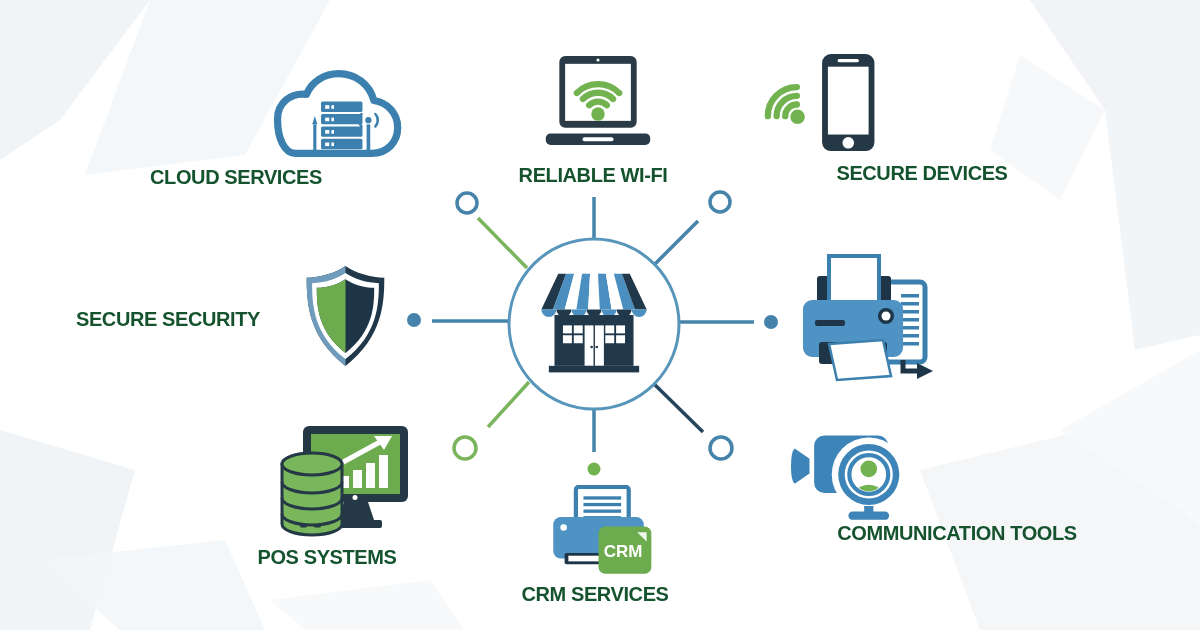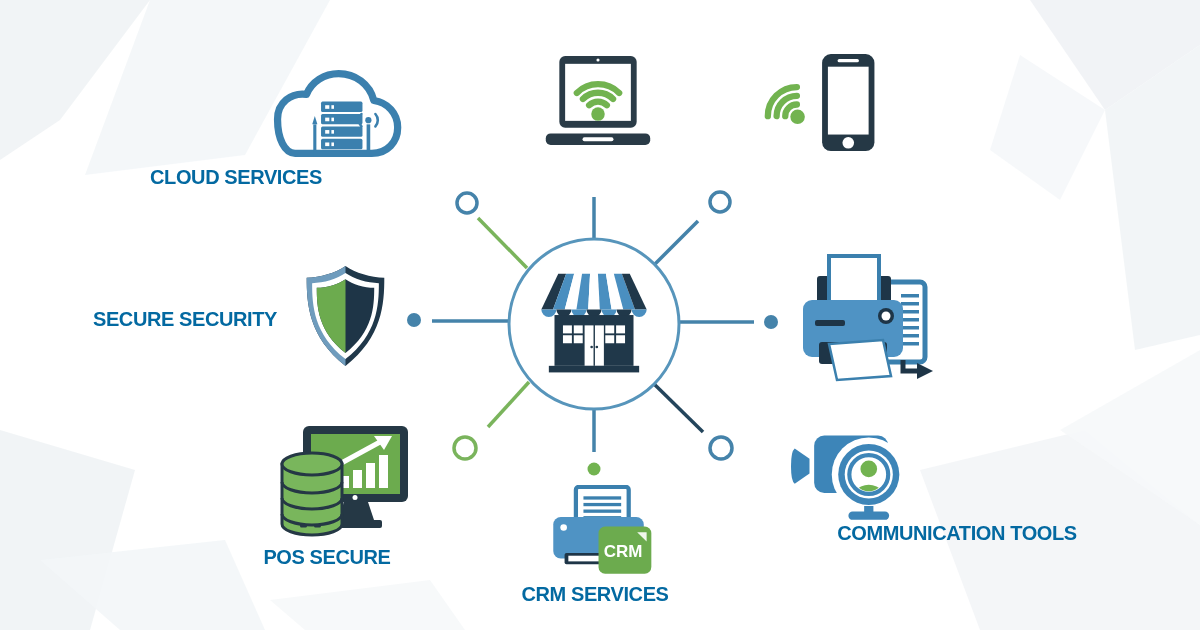--- a/index.html
+++ b/index.html
@@ -5,21 +5,21 @@
   html,body{margin:0;padding:0;background:#ffffff;}
   .canvas{
     position:relative;width:1200px;height:630px;overflow:hidden;
     background:#ffffff;font-family:"Liberation Sans",sans-serif;
   }
   .bg-svg,.wire-svg{position:absolute;left:0;top:0;width:1200px;height:630px;}
   .node-icon{position:absolute;}
   .node-label{
     position:absolute;transform:translateX(-50%);
     font-size:20px;font-weight:bold;letter-spacing:-0.4px;
-    color:#0369a1;white-space:nowrap;text-align:center;
+    color:#14532d;white-space:nowrap;text-align:center;
   }
   .hub-icon{position:absolute;left:528px;top:268px;width:132px;height:111px;}
 </style>
 </head>
 <body>
 
 <div class="canvas">
 
   <svg class="bg-svg" viewBox="0 0 1200 630">
     <polygon points="0,0 150,0 60,120 0,160" fill="#eef1f4" opacity="0.8"></polygon>
@@ -130,35 +130,37 @@
     <circle cx="60" cy="6" r="1.6" fill="#ffffff"></circle>
     <g stroke="#72b350" stroke-width="6.5" fill="none" stroke-linecap="round">
       <path d="M38.1,40.1 A31,31 0 0 1 81.9,40.1"></path>
       <path d="M44.4,46.4 A22,22 0 0 1 75.6,46.4"></path>
       <path d="M50.8,52.8 A13,13 0 0 1 69.2,52.8"></path>
     </g>
     <circle cx="60" cy="62" r="7" fill="#72b350"></circle>
     <rect x="6" y="82" width="108" height="12" rx="5" fill="#2a3b47"></rect>
     <rect x="44" y="86" width="32" height="4" rx="2" fill="#ffffff"></rect>
   </svg>
+  <div class="node-label" style="left:593px;top:164px">RELIABLE WI-FI</div>
 
   <svg class="node-icon" style="left:762px;top:52px;width:126px;height:105px" viewBox="0 0 130 108">
     <rect x="62" y="2" width="54" height="100" rx="9" fill="#253845"></rect>
     <rect x="68" y="15" width="42" height="70" fill="#ffffff"></rect>
     <rect x="78" y="7" width="22" height="3.5" rx="1.7" fill="#ffffff"></rect>
     <circle cx="89" cy="93.5" r="6" fill="#ffffff"></circle>
     <g transform="rotate(-45 36 66)">
       <g stroke="#72b350" stroke-width="6.5" fill="none" stroke-linecap="round">
         <path d="M14.8,44.8 A30,30 0 0 1 57.2,44.8"></path>
         <path d="M21.2,51.2 A21,21 0 0 1 50.8,51.2"></path>
         <path d="M27.5,57.5 A12,12 0 0 1 44.5,57.5"></path>
       </g>
       <circle cx="36" cy="67" r="7.5" fill="#72b350"></circle>
     </g>
   </svg>
+  <div class="node-label" style="left:922px;top:162px">SECURE DEVICES</div>
 
   <svg class="node-icon" style="left:297px;top:263px;width:97px;height:107px" viewBox="0 0 100 110">
     <defs>
       <path id="shield-path" d="M50,3 C40,10 24,15 10,15 C10,42 12,76 50,106 C88,76 90,42 90,15 C76,15 60,10 50,3 Z"></path>
       <clipPath id="shield-left">
           <rect x="0" y="0" width="50" height="110"></rect>
         </clipPath>
     </defs>
     <use href="#shield-path" fill="#20384a"></use>
     <g clip-path="url(#shield-left)">
@@ -169,21 +171,21 @@
       </g>
     <g transform="translate(50 55) scale(0.74) translate(-50 -55)">
         <use href="#shield-path" fill="#1e3547"></use>
       </g>
     <g clip-path="url(#shield-left)">
       <g transform="translate(50 55) scale(0.74) translate(-50 -55)">
           <use href="#shield-path" fill="#6cab4e"></use>
         </g>
     </g>
   </svg>
-  <div class="node-label" style="left:185px;top:308px">SECURE SECURITY</div>
+  <div class="node-label" style="left:168px;top:308px">SECURE SECURITY</div>
 
   <svg class="node-icon" style="left:783px;top:248px;width:150px;height:140px" viewBox="0 0 150 140">
     <g>
       <rect x="98" y="34" width="44" height="80" rx="5" fill="#ffffff" stroke="#3b80ae" stroke-width="5"></rect>
       <g fill="#3b80ae">
         <rect x="118" y="46" width="18" height="3.5"></rect>
           <rect x="118" y="54" width="18" height="3.5"></rect>
         <rect x="118" y="62" width="18" height="3.5"></rect>
           <rect x="118" y="70" width="18" height="3.5"></rect>
         <rect x="118" y="78" width="18" height="3.5"></rect>
@@ -222,21 +224,21 @@
     <g>
       <path d="M4,38 V98 A30,11 0 0 0 64,98 V38 Z" fill="#79b65c" stroke="#253845" stroke-width="3"></path>
       <ellipse cx="34" cy="38" rx="30" ry="11" fill="#79b65c" stroke="#253845" stroke-width="3"></ellipse>
       <path d="M4,56 A30,11 0 0 0 64,56" fill="none" stroke="#253845" stroke-width="3"></path>
       <path d="M4,72 A30,11 0 0 0 64,72" fill="none" stroke="#253845" stroke-width="3"></path>
       <path d="M4,88 A30,11 0 0 0 64,88" fill="none" stroke="#253845" stroke-width="3"></path>
       <rect x="22" y="98" width="7" height="3.5" rx="1.5" fill="#253845"></rect>
       <rect x="36" y="98" width="7" height="3.5" rx="1.5" fill="#253845"></rect>
     </g>
   </svg>
-  <div class="node-label" style="left:327px;top:546px">POS SECURE</div>
+  <div class="node-label" style="left:327px;top:546px">POS SYSTEMS</div>
 
   <svg class="node-icon" style="left:540px;top:485px;width:118px;height:99px" viewBox="0 0 125 105">
     <rect x="38" y="2" width="56" height="46" rx="3" fill="#ffffff" stroke="#3b80ae" stroke-width="4.5"></rect>
     <g fill="#3b80ae">
       <rect x="46" y="12" width="40" height="3.5"></rect>
         <rect x="46" y="19" width="40" height="3.5"></rect>
       <rect x="46" y="26" width="40" height="3.5"></rect>
         <rect x="46" y="33" width="40" height="3.5"></rect>
     </g>
     <rect x="14" y="34" width="96" height="44" rx="8" fill="#4f93c4"></rect>

